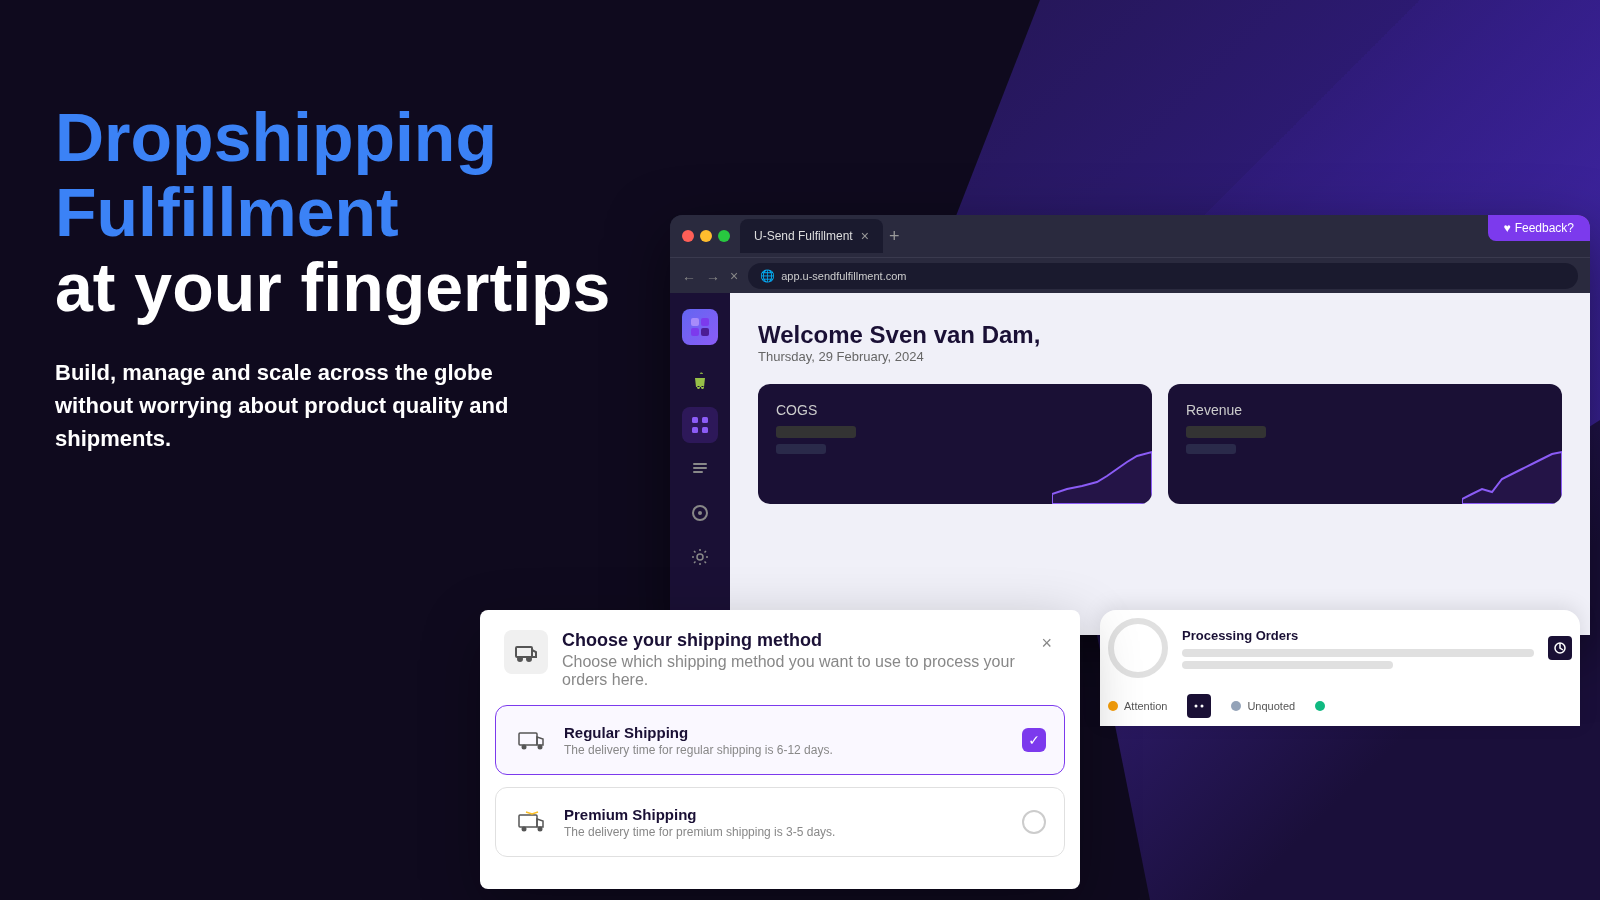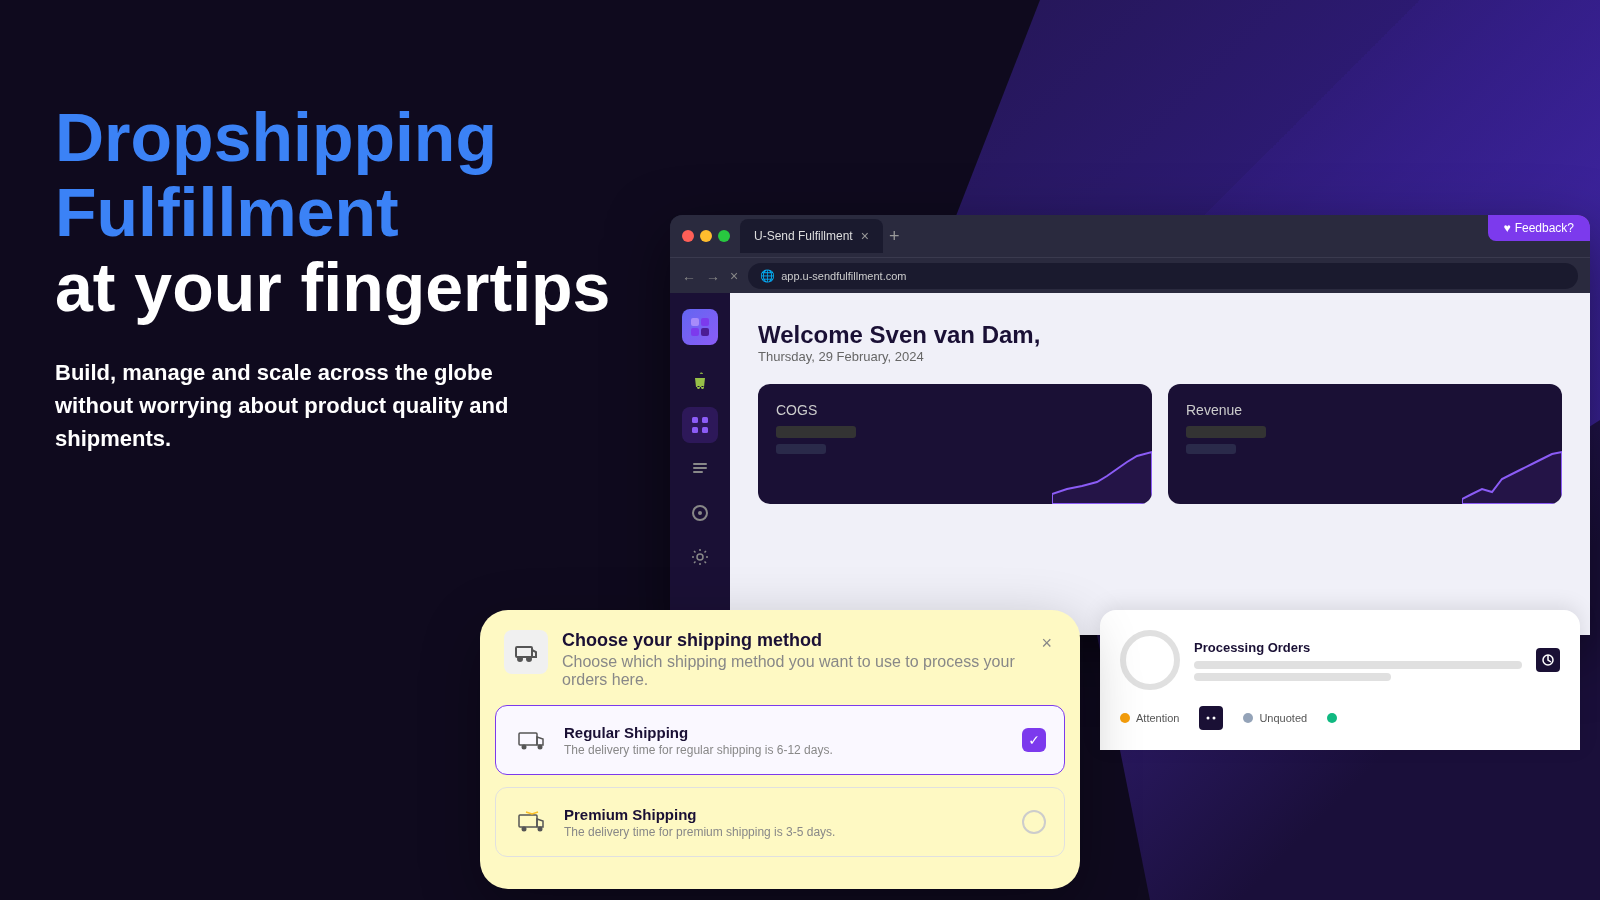--- a/index.html
+++ b/index.html
@@ -244,22 +244,22 @@
       width: 100px;
       height: 60px;
     }
 
     
     .modal-container {
       position: absolute;
       top: 610px;
       left: 480px;
       width: 600px;
-      background: #fef9c3;
-      border-radius: 28px;
+      background: #ffffff;
+      border-radius: 8px;
       box-shadow: 0 20px 60px rgba(0,0,0,0.3);
       overflow: hidden;
       z-index: 10;
     }
     .modal-header {
       padding: 20px 24px 16px;
       display: flex;
       align-items: flex-start;
       gap: 14px;
     }
@@ -348,21 +348,21 @@
     }
 
     
     .orders-section {
       position: absolute;
       top: 610px;
       left: 1100px;
       width: 480px;
       background: white;
       border-radius: 16px 16px 0 0;
-      padding: 20px;
+      padding: 8px;
       box-shadow: 0 -4px 20px rgba(0,0,0,0.1);
     }
     .order-stat {
       display: flex;
       align-items: center;
       gap: 14px;
     }
     .order-circle {
       width: 60px;
       height: 60px;

